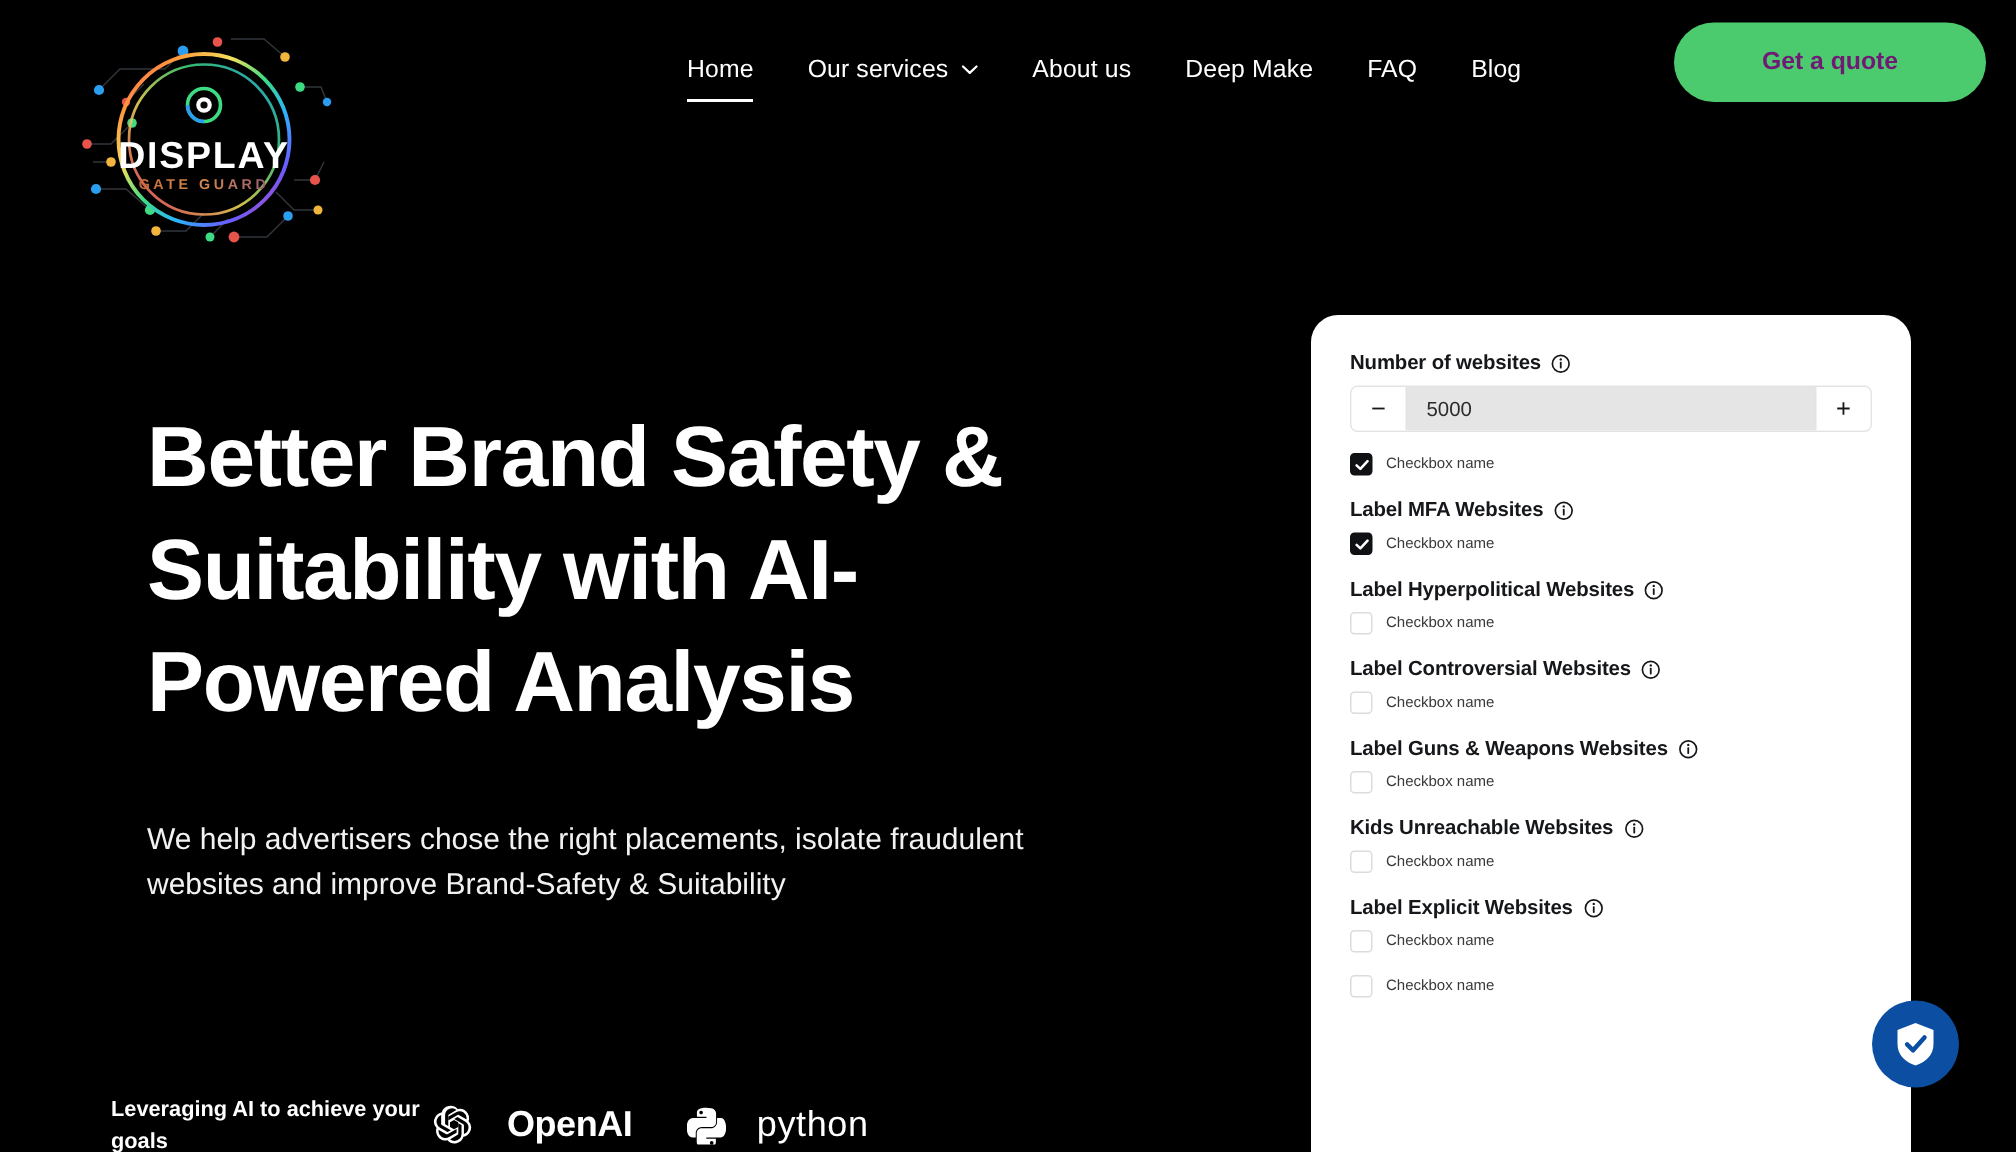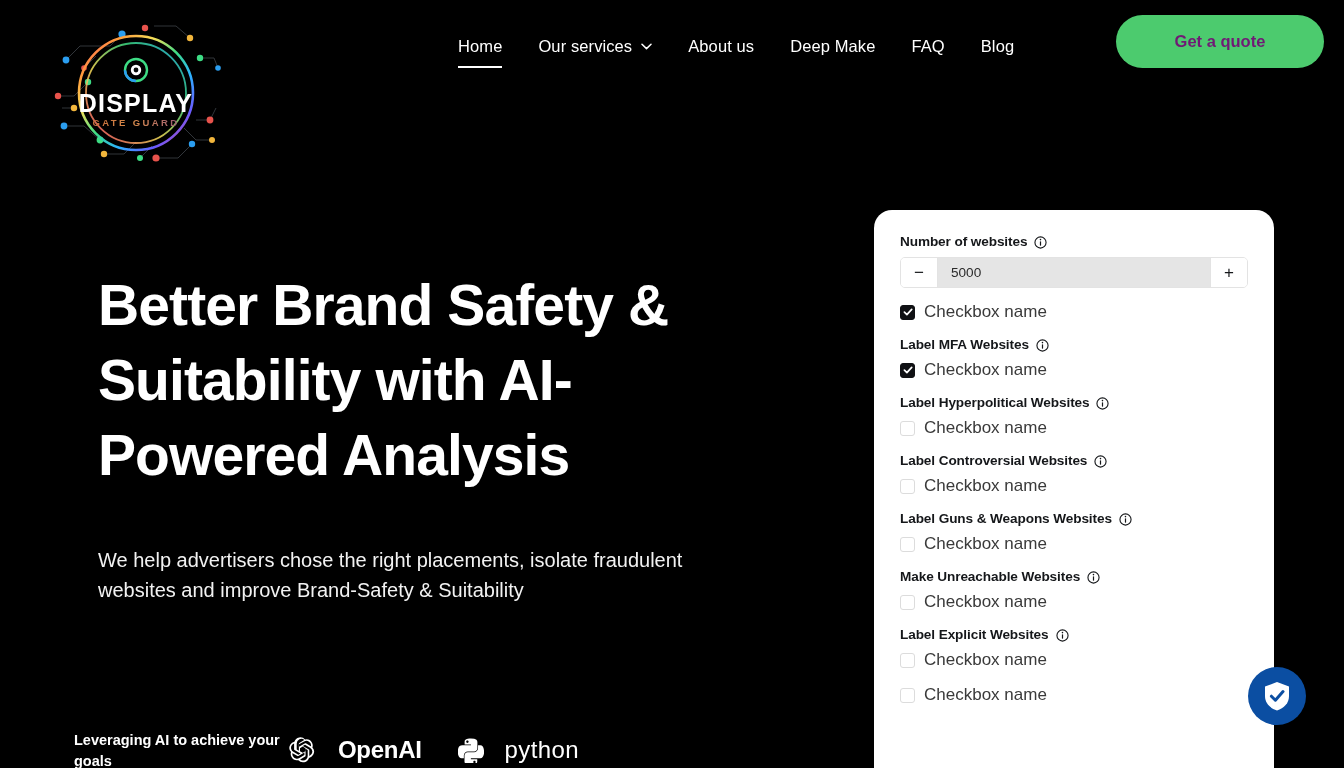--- a/index.html
+++ b/index.html
@@ -110,21 +110,21 @@
   }
 
   .cb-row { display:flex; align-items:center; gap:9px; margin-bottom:15px; }
   .cb {
     width:15px; height:15px; border-radius:3px; flex:none;
     display:flex; align-items:center; justify-content:center;
   }
   .cb.on { background:#101114; border:1px solid #101114; }
   .cb.off { background:#ffffff; border:1px solid #dcdcdc; }
   .cb-check { width:10px; height:10px; }
-  .cb-label { color:#3a3a3a; font-size:17px; font-weight:400; }
+  .cb-label { color:#3a3a3a; font-size:10px; font-weight:400; }
 
   
   .badge {
     position:absolute; left:1248px; top:667px;
     width:58px; height:58px; border-radius:50%;
     background:#0b4ea2;
     display:flex; align-items:center; justify-content:center;
     cursor:pointer;
   }
 </style>
@@ -351,21 +351,21 @@
         </svg>
       </div>
       <div class="cb-row">
         <span class="cb off"></span>
         <span class="cb-label">Checkbox name</span>
       </div>
     </div>
 
     <div class="field">
       <div class="field-label">
-        <span>Make Unreachable Websites</span>
+        <span>Kids Unreachable Websites</span>
         <svg class="info-icon" viewBox="0 0 14 14">
           <circle cx="7" cy="7" r="6" fill="none" stroke="#15171a" stroke-width="1.2"></circle>
           <circle cx="7" cy="3.9" r="0.85" fill="#15171a"></circle>
           <rect x="6.35" y="5.6" width="1.3" height="4.8" rx="0.5" fill="#15171a"></rect>
         </svg>
       </div>
       <div class="cb-row">
         <span class="cb off"></span>
         <span class="cb-label">Checkbox name</span>
       </div>

